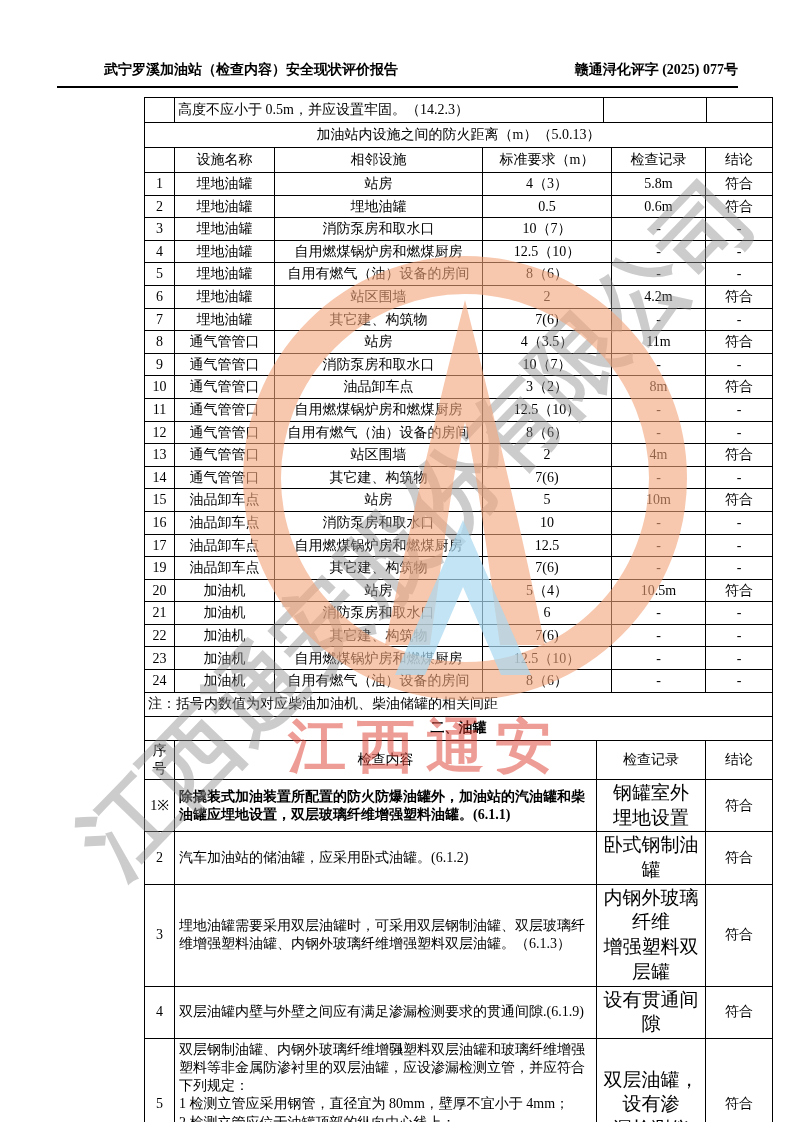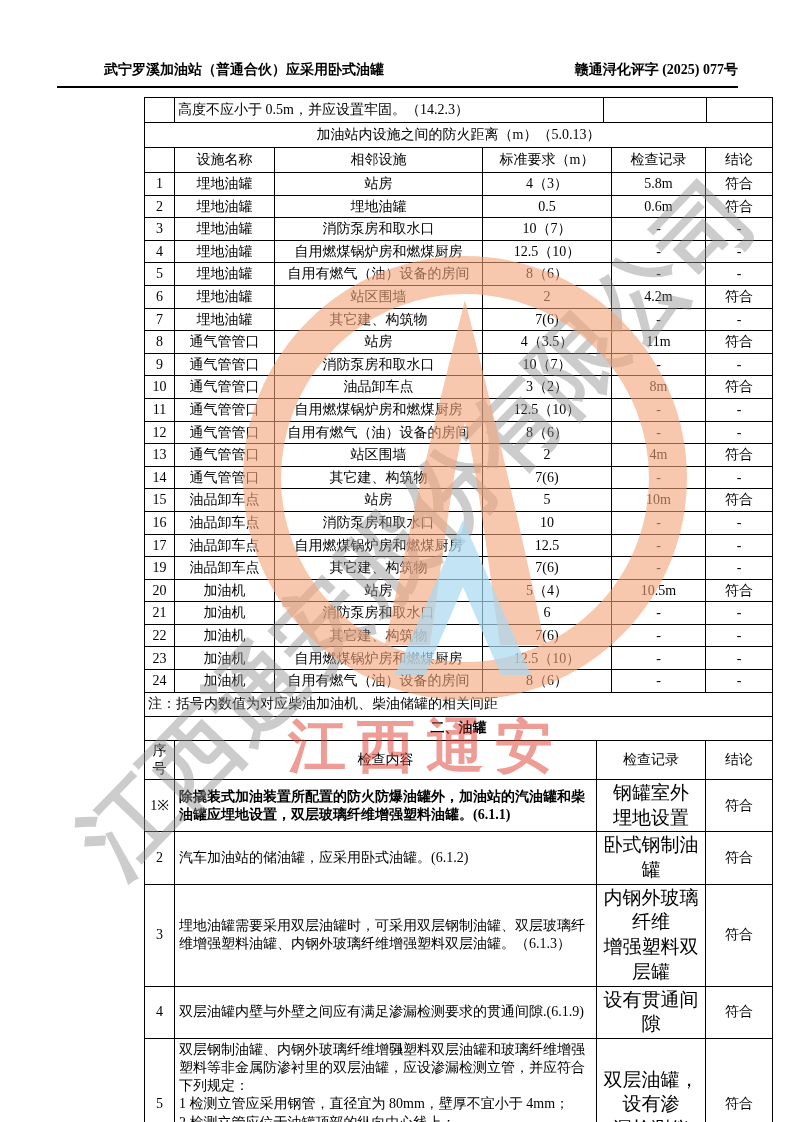--- a/index.html
+++ b/index.html
@@ -29,21 +29,21 @@
   
   .pagenum{position:absolute;top:1040px;left:0;width:100%;text-align:center;font-size:15px;}
   
   .wm{position:absolute;inset:0;z-index:4;pointer-events:none;}
 </style>
 </head>
 <body>
 
 <div class="page">
 
-  <div class="hdr-left">武宁罗溪加油站（普通合伙）应采用卧式油罐</div>
+  <div class="hdr-left">武宁罗溪加油站（检查内容）安全现状评价报告</div>
   <div class="hdr-right">赣通浔化评字 (2025) 077号</div>
   <div class="hdr-rule"></div>
 
   <div class="tables">
 
     <table class="t-intro">
       <colgroup>
           <col style="width:30px">
           <col style="width:429px">
           <col style="width:103px">

